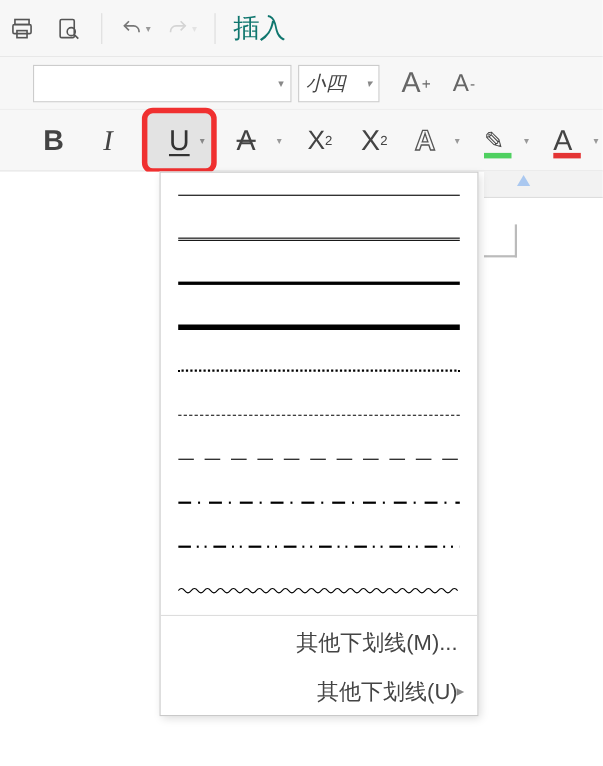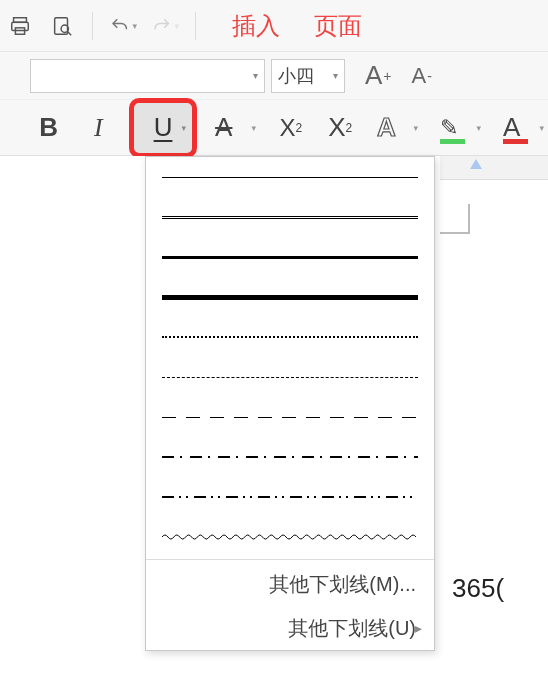--- a/index.html
+++ b/index.html
@@ -28,40 +28,40 @@
     display:flex; align-items:center; justify-content:center;
     color:#555; font-size:20px;
   }
   .sep { width:1px; height:28px; background:#dcdcdc; margin:0 2px; }
   .tab-pill {
     background:#4f8af8; color:#fff;
     padding:3px 18px; border-radius:14px;
     font-size:20px; font-weight:500;
     margin-left:6px;
   }
-  .tab-label { font-size:24px; color:#ef4444; margin-left:20px; }
+  .tab-label { font-size:24px; color:#0f766e; }
 
   
   .font-row {
     height: 48px;
     display:flex; align-items:center;
     padding-left:30px;
     background:#f7f7f7;
     border-bottom:1px solid #eee;
   }
   .combo {
     border:1px solid #ccc;
     background:#fff;
     height:34px;
     display:flex; align-items:center;
     position:relative;
   }
   .combo-font { width:235px; margin-right:4px; }
   .combo-size { width:74px; margin-left:2px; }
-  .combo-size span { padding-left:6px; font-size:18px; color:#444; }
+  .combo-size span { padding-left:6px; font-size:18px; color:#444;font-style:italic; }
   .combo .chev {
     position:absolute; right:6px; font-size:10px; color:#888;
   }
   .size-btn {
     font-size:26px; color:#666;
     margin-left:20px;
     display:flex; align-items:center; gap:1px;
   }
   .size-btn sup { font-size:14px; }
 
@@ -203,21 +203,20 @@
   </div>
   <div class="icon-btn" style="opacity:.45">
     <svg width="22" height="20" viewBox="0 0 24 24" fill="none" stroke="#aaa" stroke-width="1.8">
         <path d="M15 14l5-5-5-5"></path>
         <path d="M20 9H10a6 6 0 0 0-6 6v1"></path>
       </svg>
       <span style="font-size:9px;color:#ccc;margin-left:2px">▾</span>
   </div>
   <div class="sep"></div>
   <div class="tab-label">插入</div>
-  <div class="tab-label">页面</div>
 </div>
 
 <div class="font-row">
   <div class="combo combo-font">
     <span></span>
     <span class="chev">▾</span>
   </div>
   <div class="combo combo-size">
     <span>小四</span>
     <span class="chev">▾</span>
@@ -270,21 +269,20 @@
     <span>A</span>
     <span class="bar"></span>
     <span class="ch">▾</span>
   </div>
 </div>
 
 <div class="doc-area">
   <div class="ruler-h"></div>
   <div class="page-corner"></div>
   <div class="doc-text">
-    <div style="margin-top:14px">365(</div>
   </div>
 
   <div class="dropdown">
     <div class="line-item">
         <div class="ln-single"></div>
       </div>
     <div class="line-item">
         <div class="ln-double"></div>
       </div>
     <div class="line-item">

